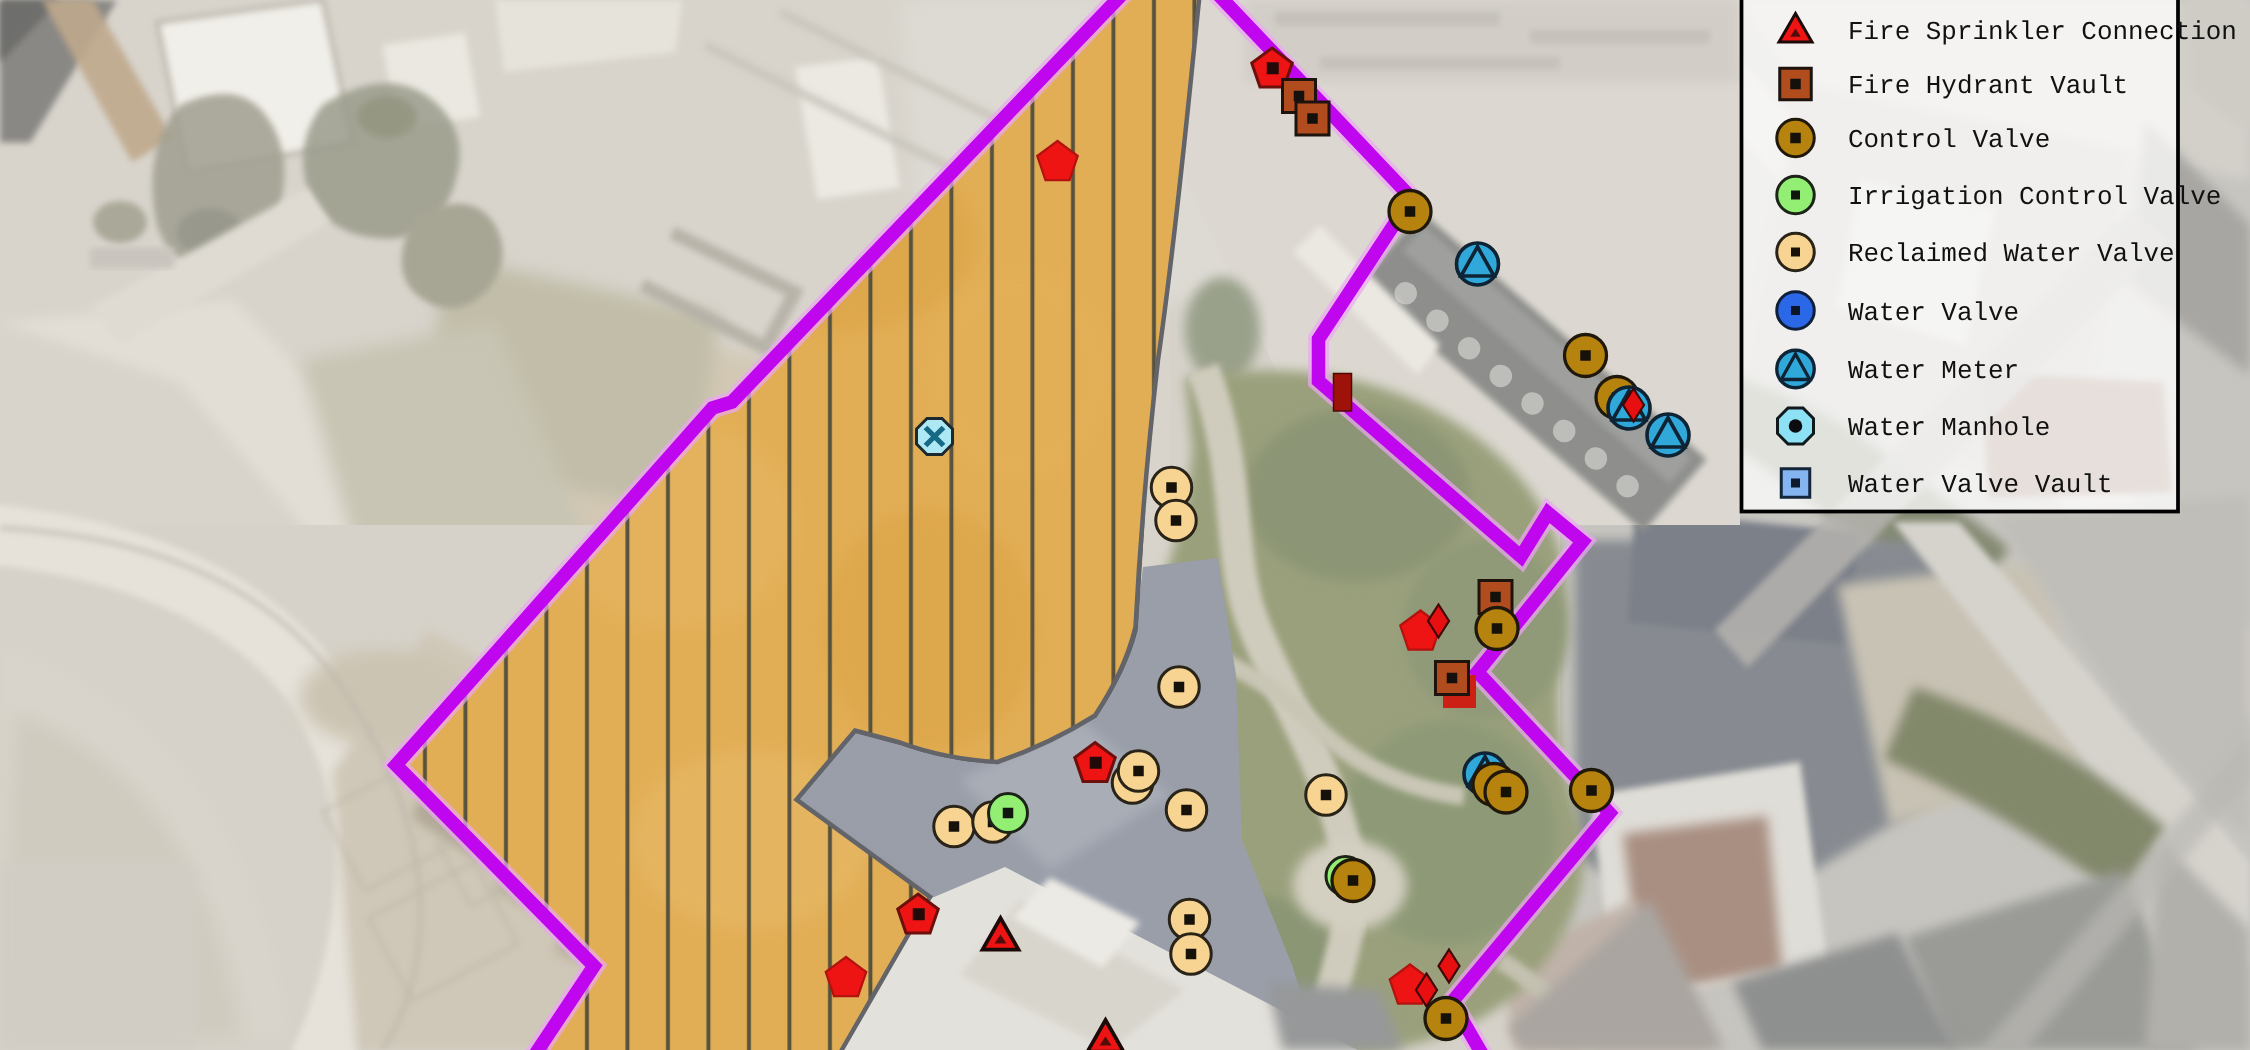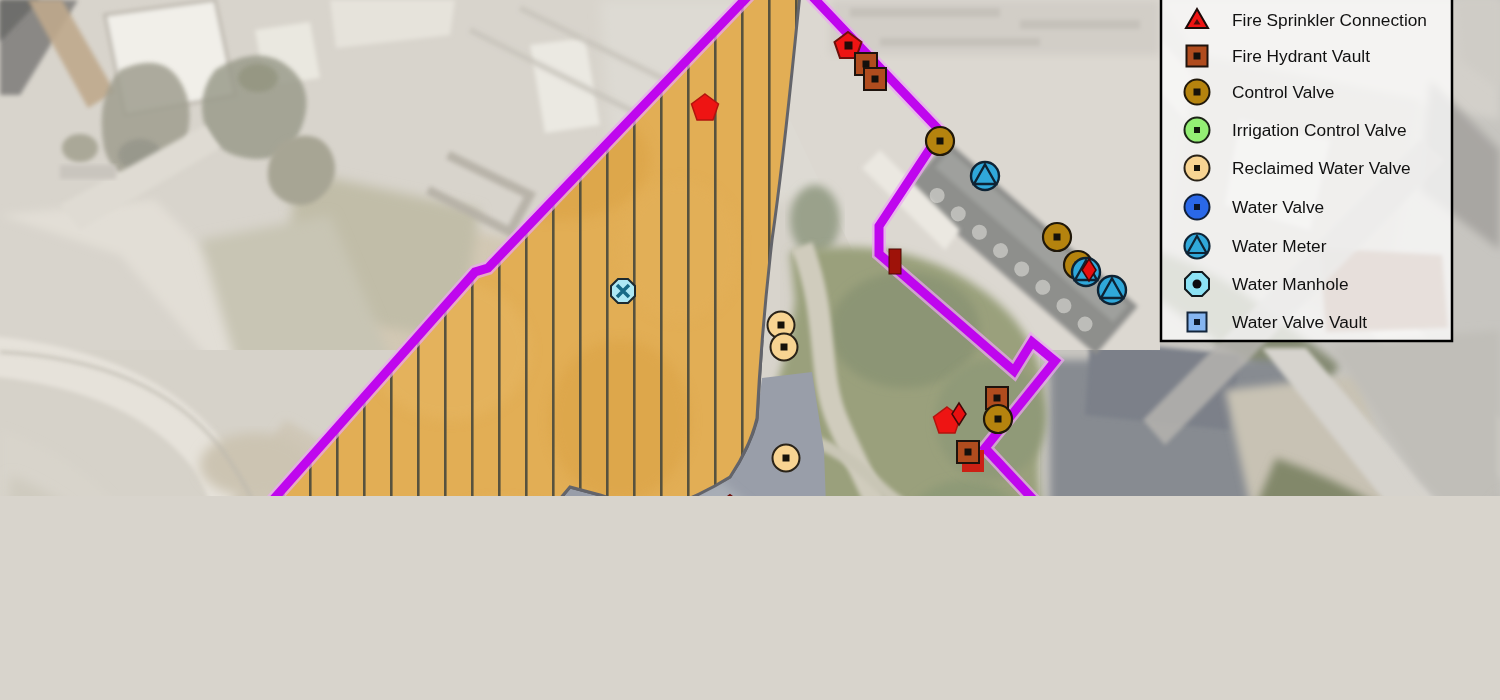--- a/index.html
+++ b/index.html
@@ -1,16 +1,16 @@
 <!DOCTYPE html>
 <html><head>
 <meta charset="utf-8">
 <style>
   html,body{margin:0;padding:0;background:#d8d4cc;}
-  #wrap{position:relative;width:1500px;height:496px;overflow:hidden;font-family:Liberation Sans, sans-serif;}
+  #wrap{position:relative;width:1500px;height:700px;overflow:hidden;font-family:Liberation Mono, monospace;}
 </style>
 </head>
 <body>
 <div id="wrap">
 <svg width="1500" height="700" viewBox="0 0 1500 700">
 <defs>
   <pattern id="hatch" width="27" height="10" patternUnits="userSpaceOnUse">
     <rect width="27" height="10" fill="none"></rect>
     <rect x="12" width="2.6" height="10" fill="#57523e"></rect>
   </pattern>

